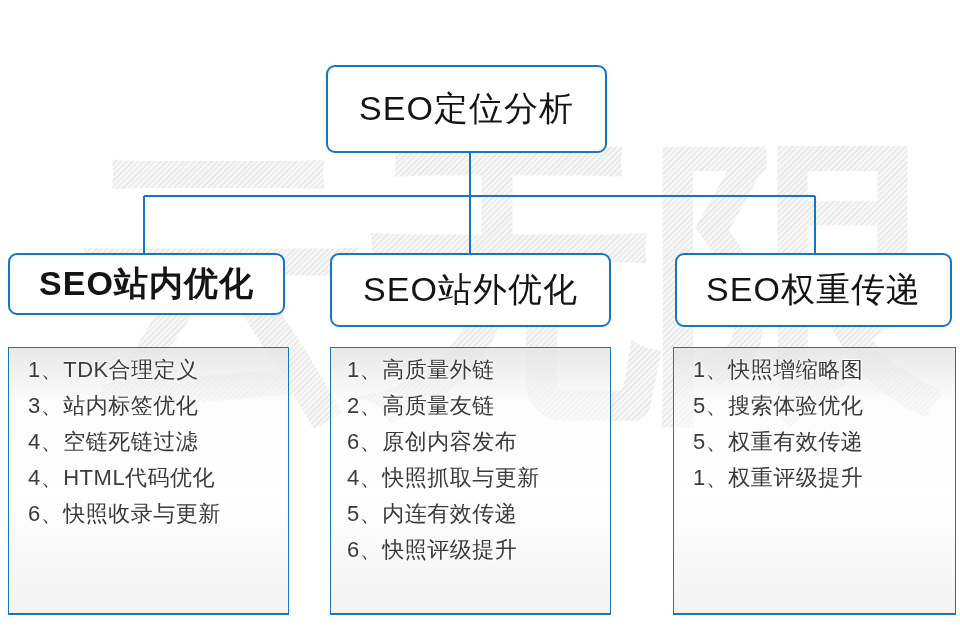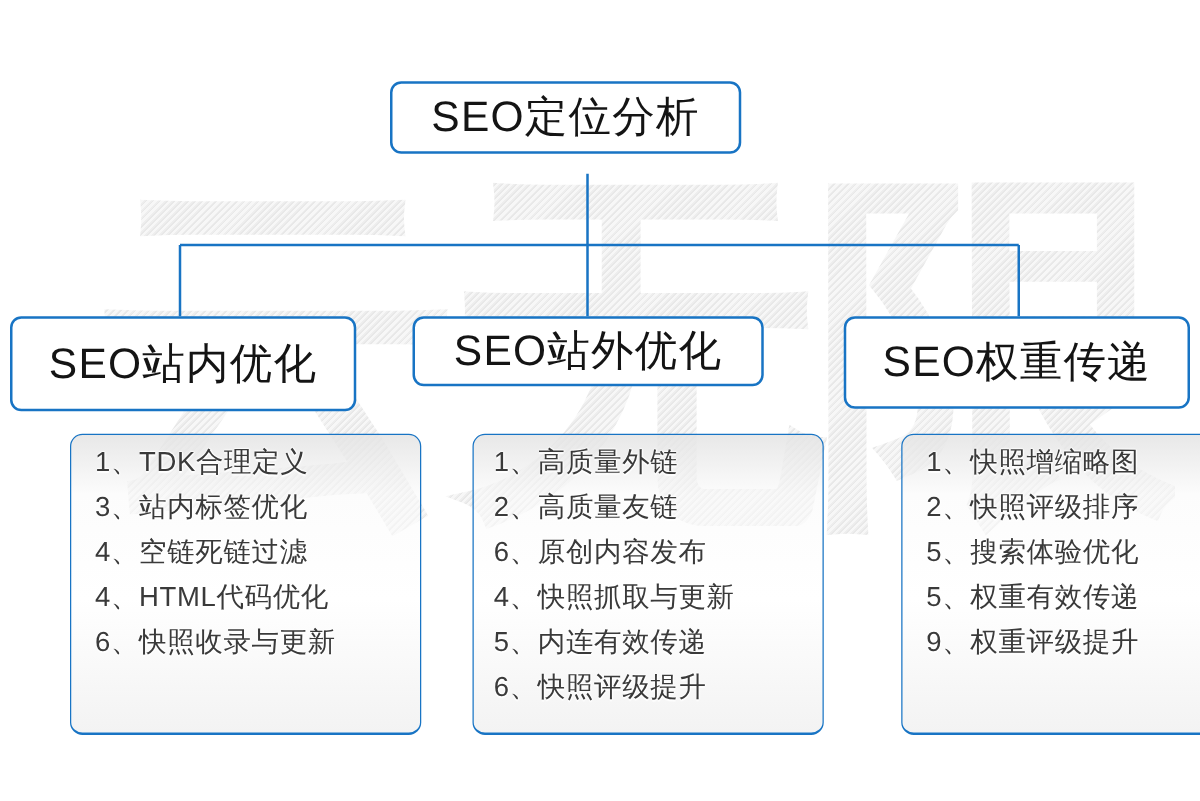--- a/index.html
+++ b/index.html
@@ -61,40 +61,39 @@
     background: #ffffff;
     border: 2px solid var(--accent);
     border-radius: 9px;
     display: flex;
     align-items: center;
     justify-content: center;
     font-size: 34px;
     color: var(--head-text);
     letter-spacing: 1px;
   }
-  .box.root   { left: 312px; top: 65px;  width: 281px; height: 58px; text-align: center; }
-  .box.head-1 { left: 8px;   top: 253px; width: 277px; height: 76px; }
-  .box.head-2 { left: 330px; top: 253px; width: 281px; height: 56px; }
+  .box.root   { left: 326px; top: 65px;  width: 281px; height: 88px; text-align: center; }
+  .box.head-1 { left: 8px;   top: 253px; width: 277px; height: 62px; font-weight: bold; }
+  .box.head-2 { left: 330px; top: 253px; width: 281px; height: 74px; }
   .box.head-3 { left: 675px; top: 253px; width: 277px; height: 74px; justify-content: center; }
 
   .listbox {
     position: absolute;
     top: 347px;
-    height: 241px;
+    height: 268px;
     z-index: 3;
     border: 1px solid var(--accent);
     border-bottom-width: 2px;
-    border-radius: 10px;
+    border-radius: 0;
     background: linear-gradient(180deg,
       rgba(228,228,228,0.85) 0%,
       rgba(250,250,250,0.60) 20%,
       rgba(255,255,255,0.55) 55%,
       rgba(240,240,240,0.80) 100%);
     padding: 4px 0 0 19px;
-    margin-left: 48px;
   }
   .listbox.list-1 { left: 8px;   width: 281px; }
   .listbox.list-2 { left: 330px; width: 281px; padding-left: 16px; }
   .listbox.list-3 { left: 673px; width: 283px; }
 
   .list-item {
     font-size: 22px;
     line-height: 36px;
     color: var(--item-text);
     letter-spacing: 0.5px;
@@ -139,19 +138,18 @@
       <div class="list-item">1、高质量外链</div>
       <div class="list-item">2、高质量友链</div>
       <div class="list-item">6、原创内容发布</div>
       <div class="list-item">4、快照抓取与更新</div>
       <div class="list-item">5、内连有效传递</div>
       <div class="list-item">6、快照评级提升</div>
     </div>
 
   <div class="listbox list-3">
       <div class="list-item">1、快照增缩略图</div>
-      <div class="list-item">2、快照评级排序</div>
       <div class="list-item">5、搜索体验优化</div>
       <div class="list-item">5、权重有效传递</div>
-      <div class="list-item">9、权重评级提升</div>
+      <div class="list-item">1、权重评级提升</div>
     </div>
 
 </div>
 
 </body></html>

